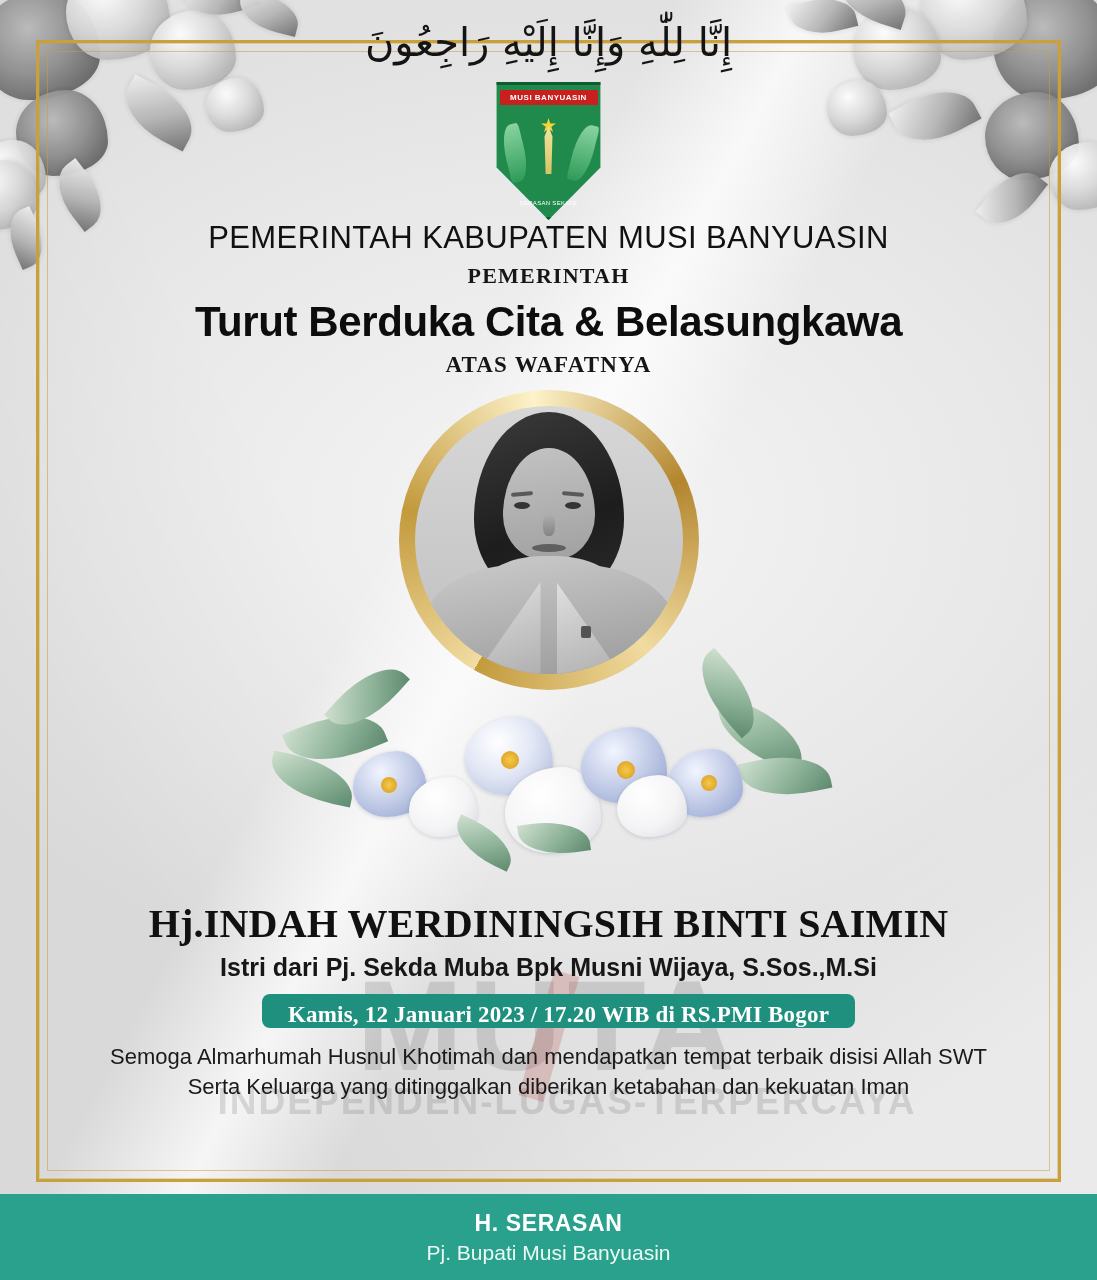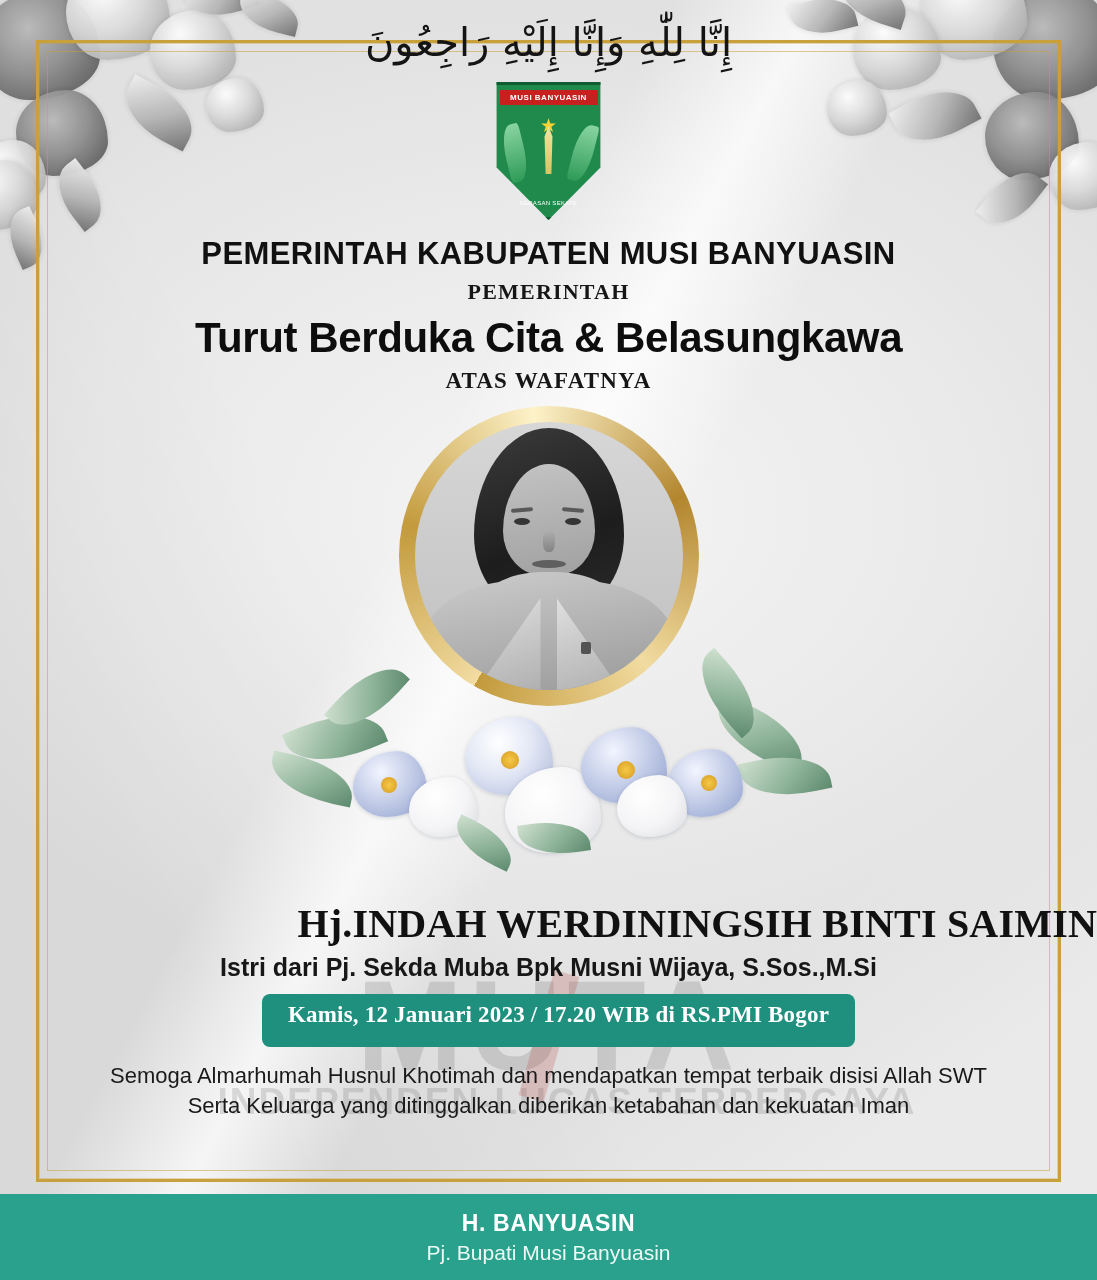--- a/index.html
+++ b/index.html
@@ -157,23 +157,22 @@
     bottom: 14px;
     left: 50%;
     transform: translateX(-50%);
     color: #ffffff;
     font-size: 6px;
     letter-spacing: 0.3px;
     white-space: nowrap;
   }
 
   .gov-name {
-    margin-top: 16px;
     font-size: 31px;
-    font-weight: bold;
+    font-weight: normal;
     color: #111111;
     letter-spacing: 0.4px;
   }
   .mengucapkan {
     margin-top: 7px;
     font-family: "Liberation Serif", serif;
     font-size: 22px;
     font-weight: bold;
     color: #161616;
     letter-spacing: 1.2px;
@@ -365,32 +364,31 @@
     right: 0;
     text-align: center;
     z-index: 7;
   }
   .deceased-name {
     font-family: "Liberation Serif", serif;
     font-size: 40px;
     font-weight: bold;
     color: #111111;
     letter-spacing: 0.2px;
-    text-align: right;
   }
   .relation {
     margin-top: 6px;
     font-size: 25px;
     font-weight: bold;
     color: #171717;
   }
   .datetime-pill {
     display: inline-block;
     margin-top: 12px;
-    padding: 8px 26px 19px;
+    padding: 8px 26px 0;
     background: #1f8f7e;
     color: #ffffff;
     border-radius: 8px;
     font-family: "Liberation Serif", serif;
     font-size: 23px;
     font-weight: bold;
     letter-spacing: 0.2px;
     margin-left: 20px;
   }
   .prayer {
@@ -582,17 +580,17 @@
     <div class="relation">Istri dari Pj. Sekda Muba Bpk Musni Wijaya, S.Sos.,M.Si</div>
     <div class="datetime-pill">Kamis, 12 Januari 2023 / 17.20 WIB di RS.PMI Bogor</div>
     <div class="prayer">
       <span>Semoga Almarhumah Husnul Khotimah dan mendapatkan tempat terbaik</span>
       <span>disisi Allah SWT Serta Keluarga yang ditinggalkan diberikan</span>
       <span>ketabahan dan kekuatan Iman</span>
     </div>
   </div>
 
   <div class="footer">
-    <div class="f-name">H. BANYUASIN</div>
+    <div class="f-name">H. SERASAN</div>
     <div class="f-title">Pj. Bupati Musi Banyuasin</div>
   </div>
 
 </div>
 
 </body></html>

